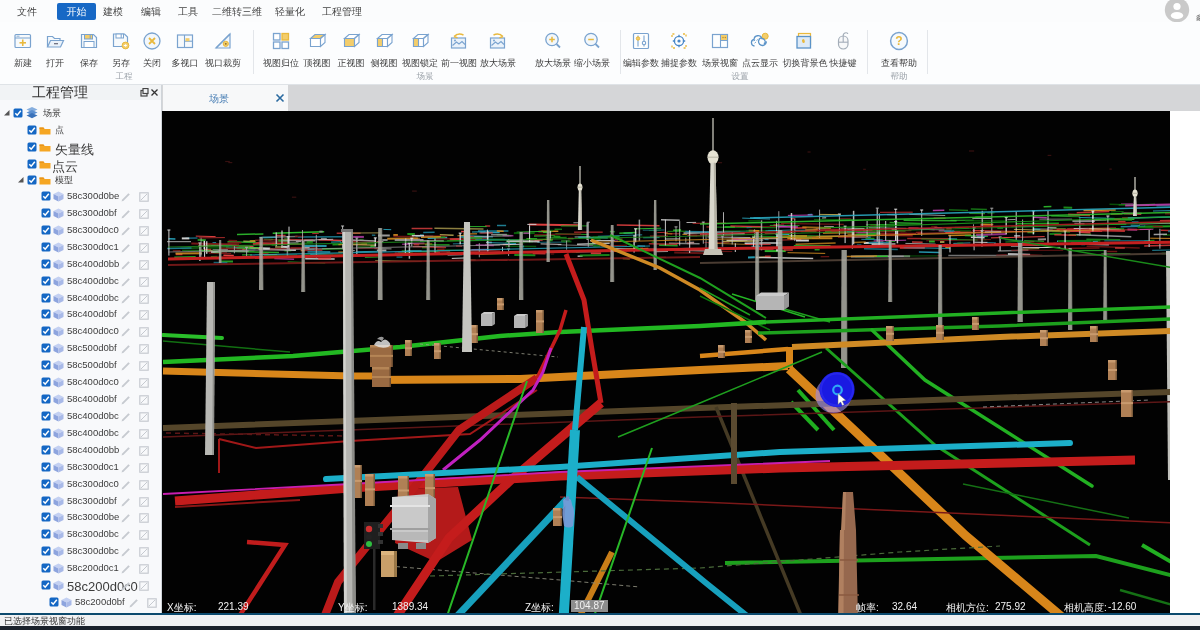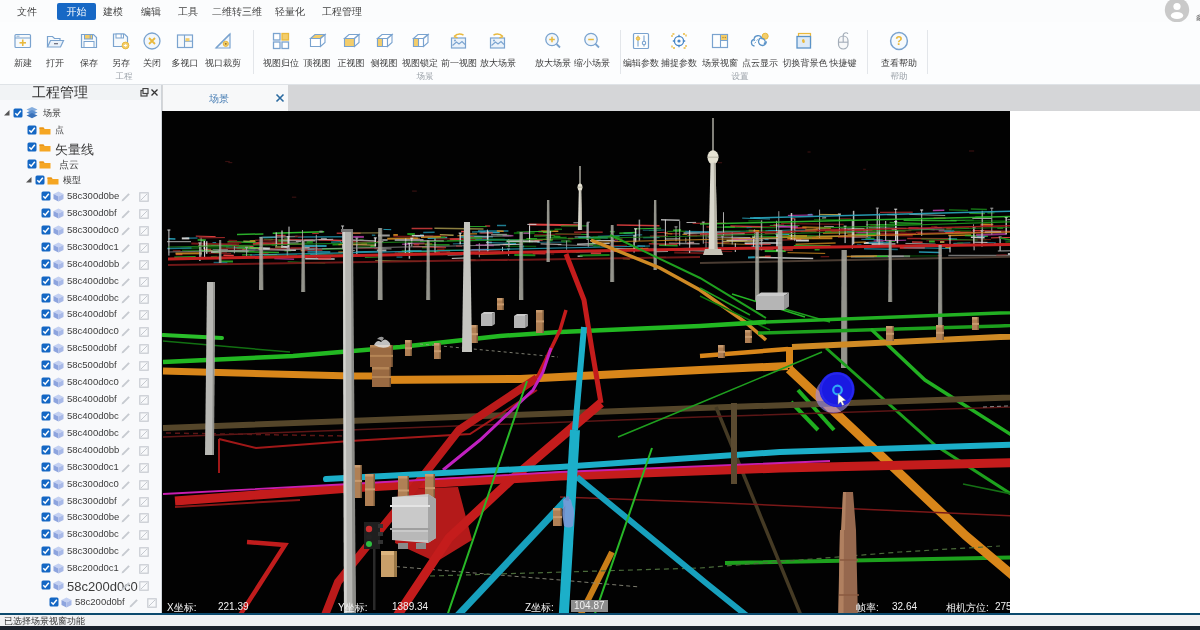--- a/index.html
+++ b/index.html
@@ -10,21 +10,21 @@
 .rb{position:absolute;top:8px;width:56px;transform:translateX(-50%);text-align:center}
 .rb .lb{font-size:9px;color:#3c3c3c;margin-top:1px;white-space:nowrap}
 .sep{position:absolute;top:8px;width:1px;height:44px;background:#e3e6ea}
 .grp{position:absolute;top:49px;font-size:8.5px;color:#9aa1a8;transform:translateX(-50%)}
 #panel{left:0;top:85px;width:162px;height:528px;background:#f8f9fb;border-right:1px solid #cfd4d9}
 #phead{position:absolute;left:0;top:0;width:161px;height:15px;background:#f1f3f5;font-size:14px;color:#333;line-height:15px;padding-left:32px}
 .trow{position:absolute;height:16px;font-size:9px;color:#2a2a2a;white-space:nowrap}
 .trow .t{position:absolute;top:2px}
 #tabbar{left:162px;top:85px;width:1038px;height:26px;background:#d5d6d8}
 #tab{position:absolute;left:1px;top:0px;width:125px;height:26px;background:#f7f8f9;color:#4a7fb5;font-size:10px}
-#vp{left:162px;top:111px;width:848px;height:502px;background:#020202;overflow:hidden}
+#vp{left:162px;top:111px;width:1008px;height:502px;background:#020202;overflow:hidden}
 .ovl{position:absolute;color:#f2f2f2;font-size:10px;white-space:pre}
 #status{left:0;top:613px;width:1200px;height:13px;background:#f0f1f3;font-size:9px;color:#333;line-height:13px;padding-left:4px;border-top:2px solid #0c4a6e}
 #strip{left:0;top:626px;width:1200px;height:4px;background:#1b222c}
 </style></head><body>
 <div class="a" id="menubar">
 <span class="mi" style="left:27px">文件</span>
 <span class="mi" style="left:113px">建模</span>
 <span class="mi" style="left:151px">编辑</span>
 <span class="mi" style="left:188px">工具</span>
 <span class="mi" style="left:237px">二维转三维</span>
@@ -227,23 +227,23 @@
     </div>
 <div class="trow" style="left:0;top:71px;width:162px">
       <svg class="a" style="left:27px;top:3px" width="10" height="10">
         <rect x="0.5" y="0.5" width="9" height="9" rx="1.5" fill="#1467c4"></rect>
         <path d="M2.3 5.2 L4.2 7.2 L7.8 2.8" stroke="#fff" stroke-width="1.5" fill="none"></path>
       </svg>
       <svg class="a" style="left:39px;top:3.5px" width="12" height="9">
         <path d="M0.5 1.5 h4 l1 1.5 h6 v5.5 h-11 Z" fill="#f5a623"></path>
         <path d="M0.5 1.5 h4 l1 1.5 h-5 Z" fill="#e8941a"></path>
       </svg>
-      <span class="t" style="left:59px;font-size:10px;color:#3c3c3c">点云</span>
-    </div>
-<div class="trow" style="left:8px;top:87px;width:154px">
+      <span class="t" style="left:52px;font-size:13px;color:#3c3c3c">点云</span>
+    </div>
+<div class="trow" style="left:0;top:87px;width:154px">
       <svg class="a" style="left:18px;top:5px" width="7" height="7">
         <polygon points="0,5.5 5.5,0 5.5,5.5" fill="#555" transform="rotate(0)"></polygon>
       </svg>
       <svg class="a" style="left:27px;top:3px" width="10" height="10">
         <rect x="0.5" y="0.5" width="9" height="9" rx="1.5" fill="#1467c4"></rect>
         <path d="M2.3 5.2 L4.2 7.2 L7.8 2.8" stroke="#fff" stroke-width="1.5" fill="none"></path>
       </svg>
       <svg class="a" style="left:39px;top:3.5px" width="12" height="9">
         <path d="M0.5 1.5 h4 l1 1.5 h6 v5.5 h-11 Z" fill="#f5a623"></path>
         <path d="M0.5 1.5 h4 l1 1.5 h-5 Z" fill="#e8941a"></path>

